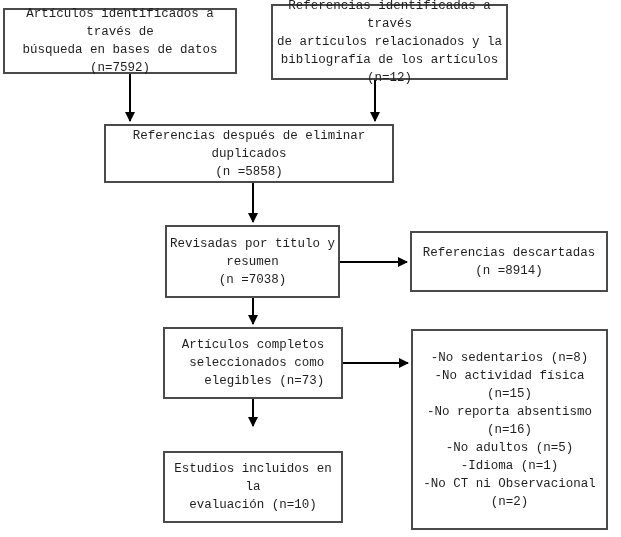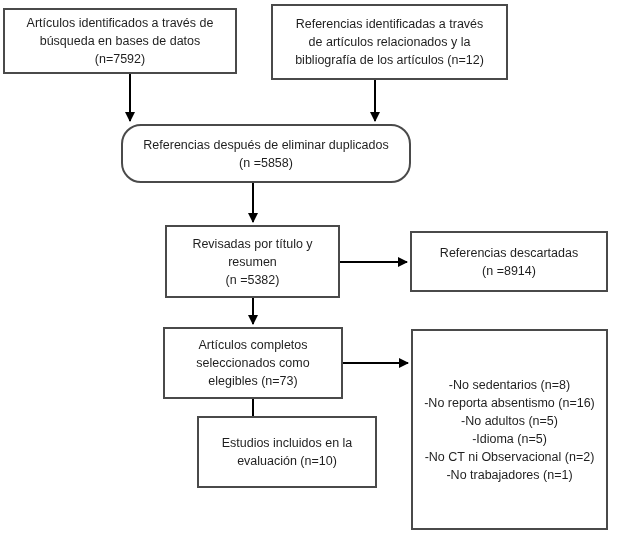--- a/index.html
+++ b/index.html
@@ -5,21 +5,21 @@
   html, body {
     margin: 0;
     padding: 0;
     background: #ffffff;
   }
   .canvas {
     position: relative;
     width: 621px;
     height: 537px;
     background: #ffffff;
-    font-family: Liberation Sans, sans-serif;
+    font-family: Liberation Mono, monospace;
     color: #1f1f1f;
   }
   .arrows {
     position: absolute;
     left: 0;
     top: 0;
     width: 621px;
     height: 537px;
   }
   .box {
@@ -32,26 +32,26 @@
     align-items: center;
     justify-content: center;
     text-align: center;
     font-size: 12.5px;
     line-height: 18px;
     white-space: pre-line;
     padding: 1px 2px;
   }
   .box-identified-db   { left: 3px;   top: 8px;   width: 234px; height: 66px; }
   .box-identified-refs { left: 271px; top: 4px;   width: 237px; height: 76px; }
-  .box-after-dedup     { left: 121px; top: 124px; width: 290px; height: 59px; border-radius: 20px; }
+  .box-after-dedup     { left: 104px; top: 124px; width: 290px; height: 59px; }
   .box-screened        { left: 165px; top: 225px; width: 175px; height: 73px; }
   .box-discarded       { left: 410px; top: 231px; width: 198px; height: 61px; }
-  .box-eligible        { left: 163px; top: 327px; width: 180px; height: 72px; }
+  .box-eligible        { left: 163px; top: 327px; width: 180px; height: 72px; text-align: right; }
   .box-excluded        { left: 411px; top: 329px; width: 197px; height: 201px; }
-  .box-included        { left: 163px; top: 416px; width: 180px; height: 72px; margin-left: 34px; }
+  .box-included        { left: 163px; top: 451px; width: 180px; height: 72px; }
 </style>
 </head>
 <body>
 
 <div class="canvas">
 
   <svg class="arrows" viewBox="0 0 621 537" xmlns="http://www.w3.org/2000/svg">
     <defs>
       <marker id="arrowhead" markerUnits="userSpaceOnUse" markerWidth="11" markerHeight="11" refX="9" refY="5" orient="auto">
         <path d="M0,0 L10,5 L0,10 z" fill="#000000"></path>
@@ -72,29 +72,29 @@
 
   <div class="box box-identified-refs">Referencias identificadas a través
 de artículos relacionados y la
 bibliografía de los artículos (n=12)</div>
 
   <div class="box box-after-dedup">Referencias después de eliminar duplicados
 (n =5858)</div>
 
   <div class="box box-screened">Revisadas por título y
 resumen
-(n =5382)</div>
+(n =7038)</div>
 
   <div class="box box-discarded">Referencias descartadas
 (n =8914)</div>
 
   <div class="box box-eligible">Artículos completos
 seleccionados como
 elegibles (n=73)</div>
 
   <div class="box box-excluded">
-    <div><div>-No sedentarios (n=8)</div><div>-No reporta absentismo (n=16)</div><div>-No adultos (n=5)</div><div>-Idioma (n=5)</div><div>-No CT ni Observacional (n=2)</div><div>-No trabajadores (n=1)</div></div>
+    <div><div>-No sedentarios (n=8)</div><div>-No actividad física (n=15)</div><div>-No reporta absentismo (n=16)</div><div>-No adultos (n=5)</div><div>-Idioma (n=1)</div><div>-No CT ni Observacional (n=2)</div></div>
   </div>
 
   <div class="box box-included">Estudios incluidos en la
 evaluación (n=10)</div>
 
 </div>
 
 </body></html>

